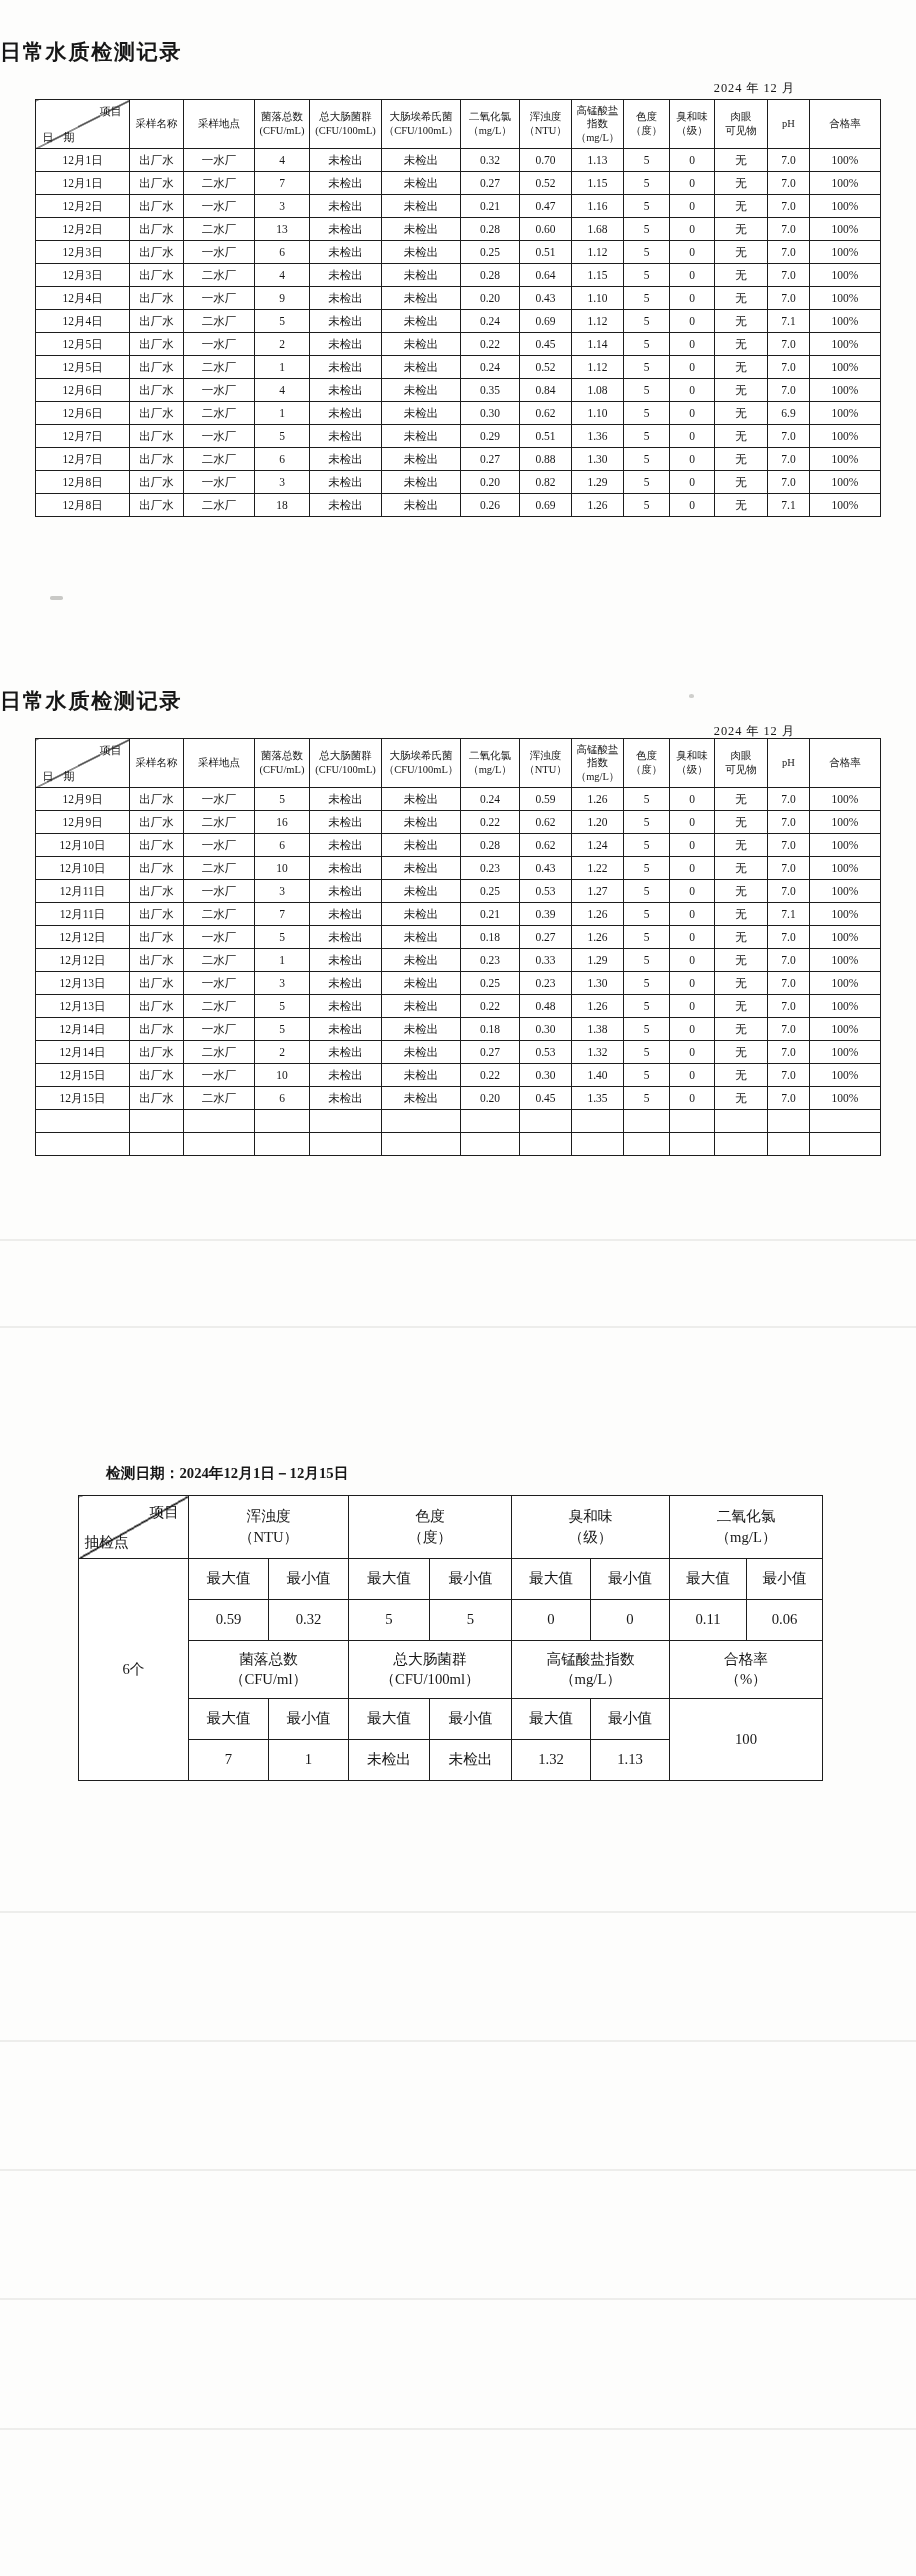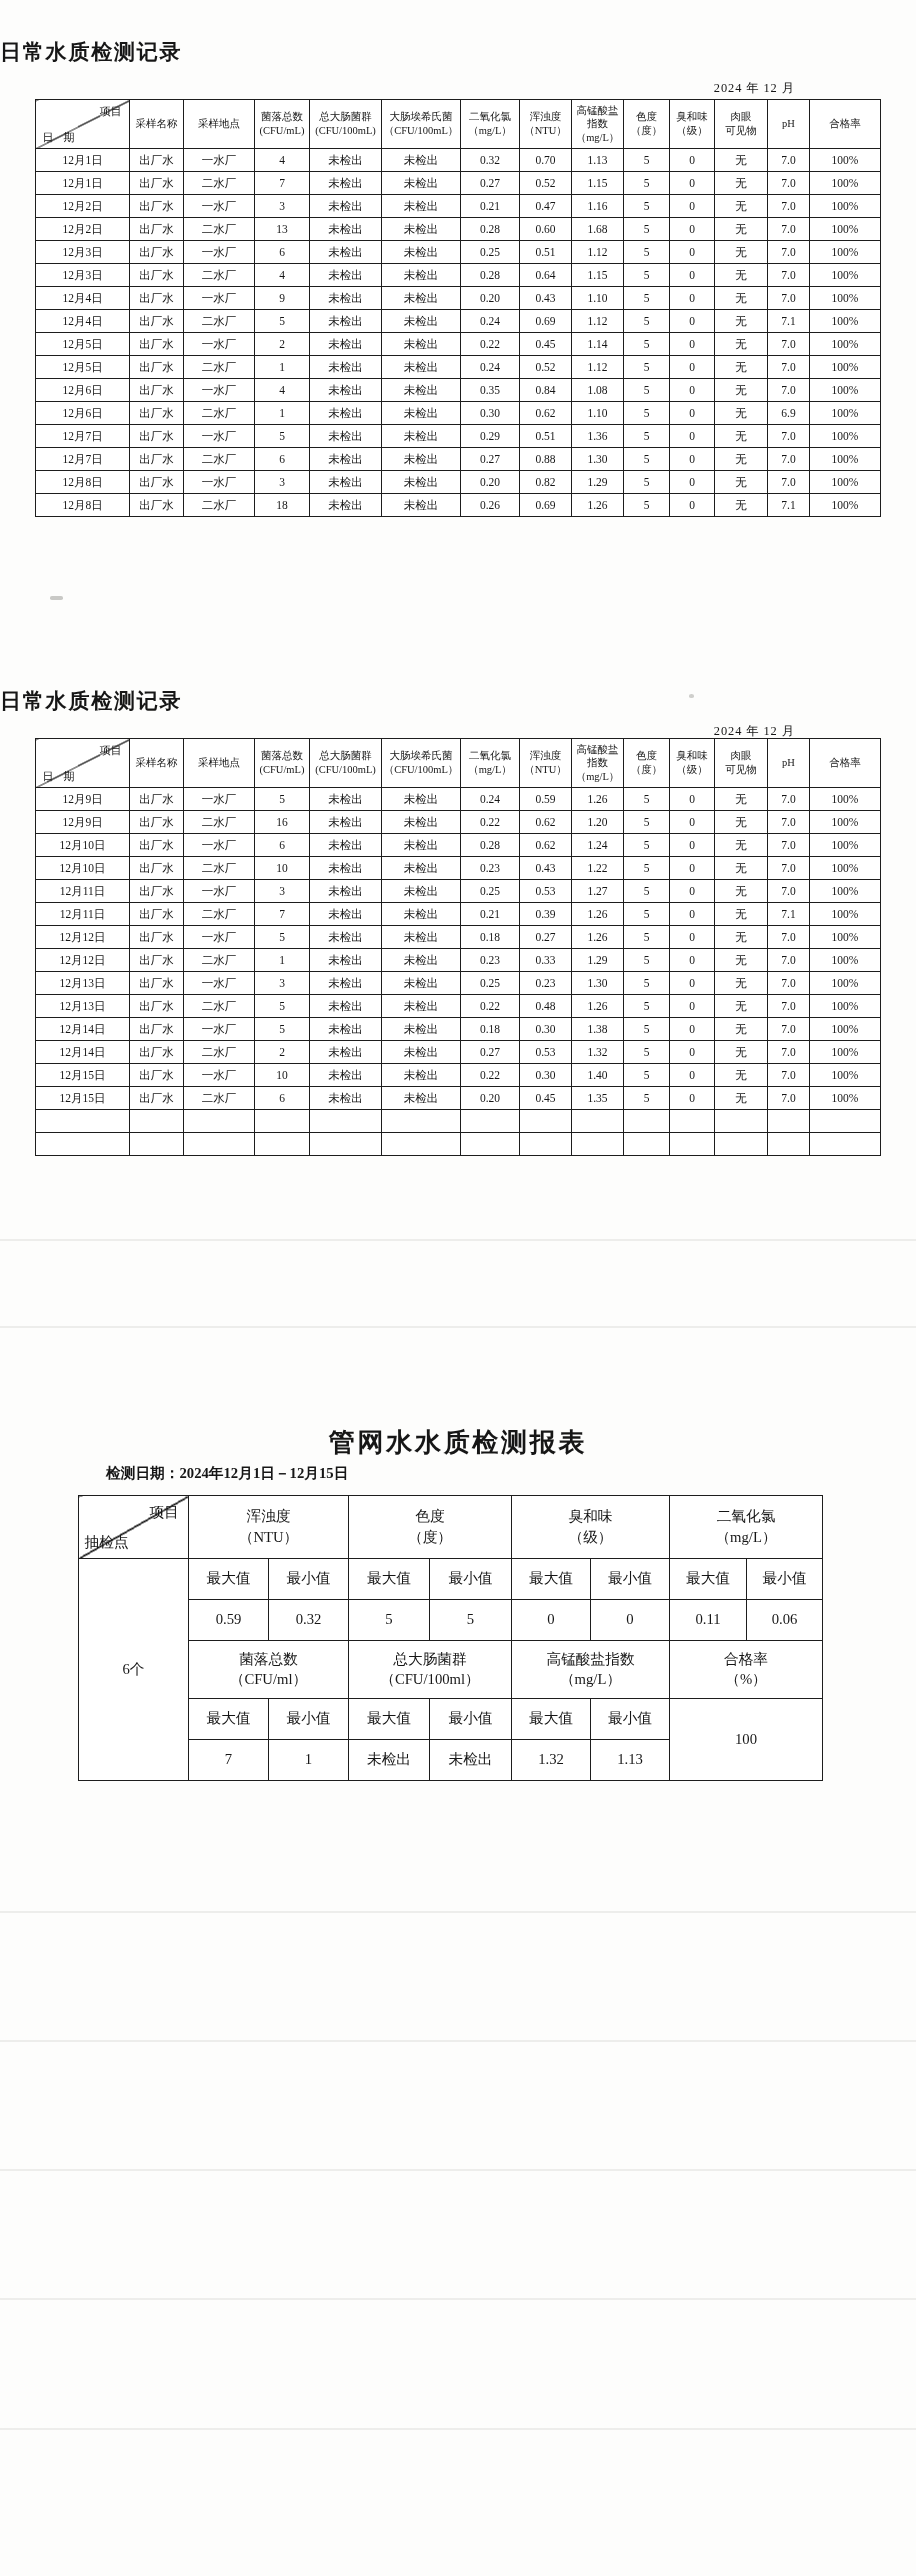--- a/index.html
+++ b/index.html
@@ -663,21 +663,20 @@
           <td></td>
           <td></td>
           <td></td>
           <td></td>
           <td></td>
           <td></td>
         </tr>
       </tbody>
   </table>
 
-  <div class="r-title">管网水水质检测报表</div>
   <div class="r-date">检测日期：2024年12月1日－12月15日</div>
 
   <table class="rep">
     <colgroup>
       <col style="width:110px">
         <col style="width:80px">
         <col style="width:80px">
         <col style="width:81px">
       <col style="width:82px">
         <col style="width:79px">

